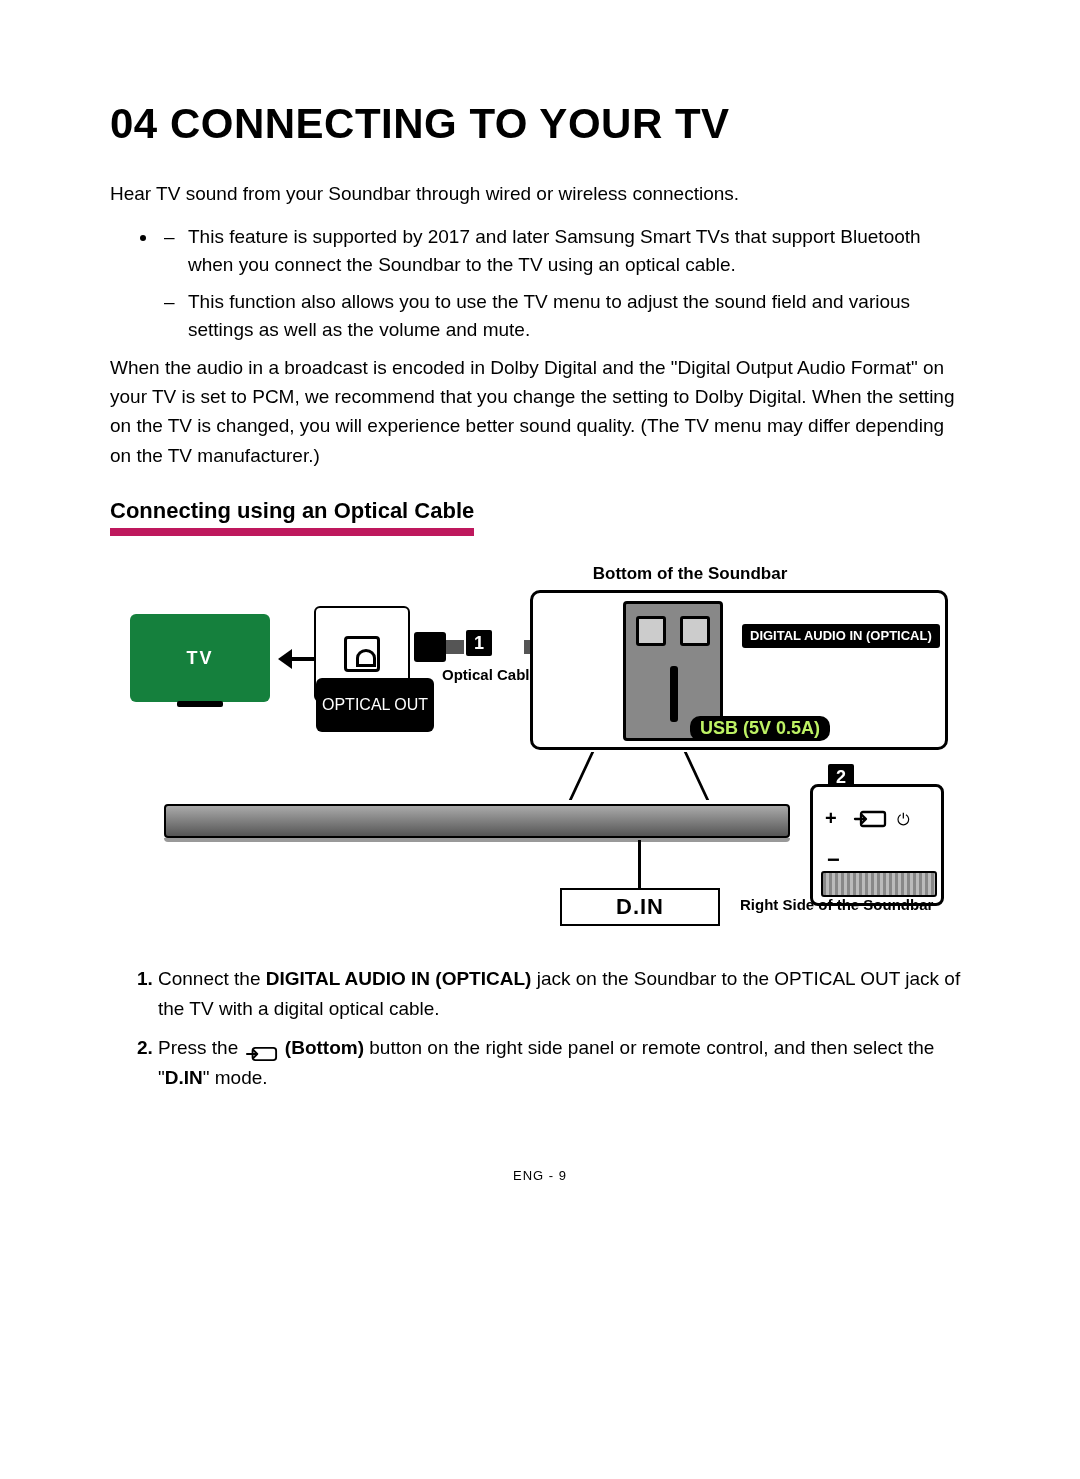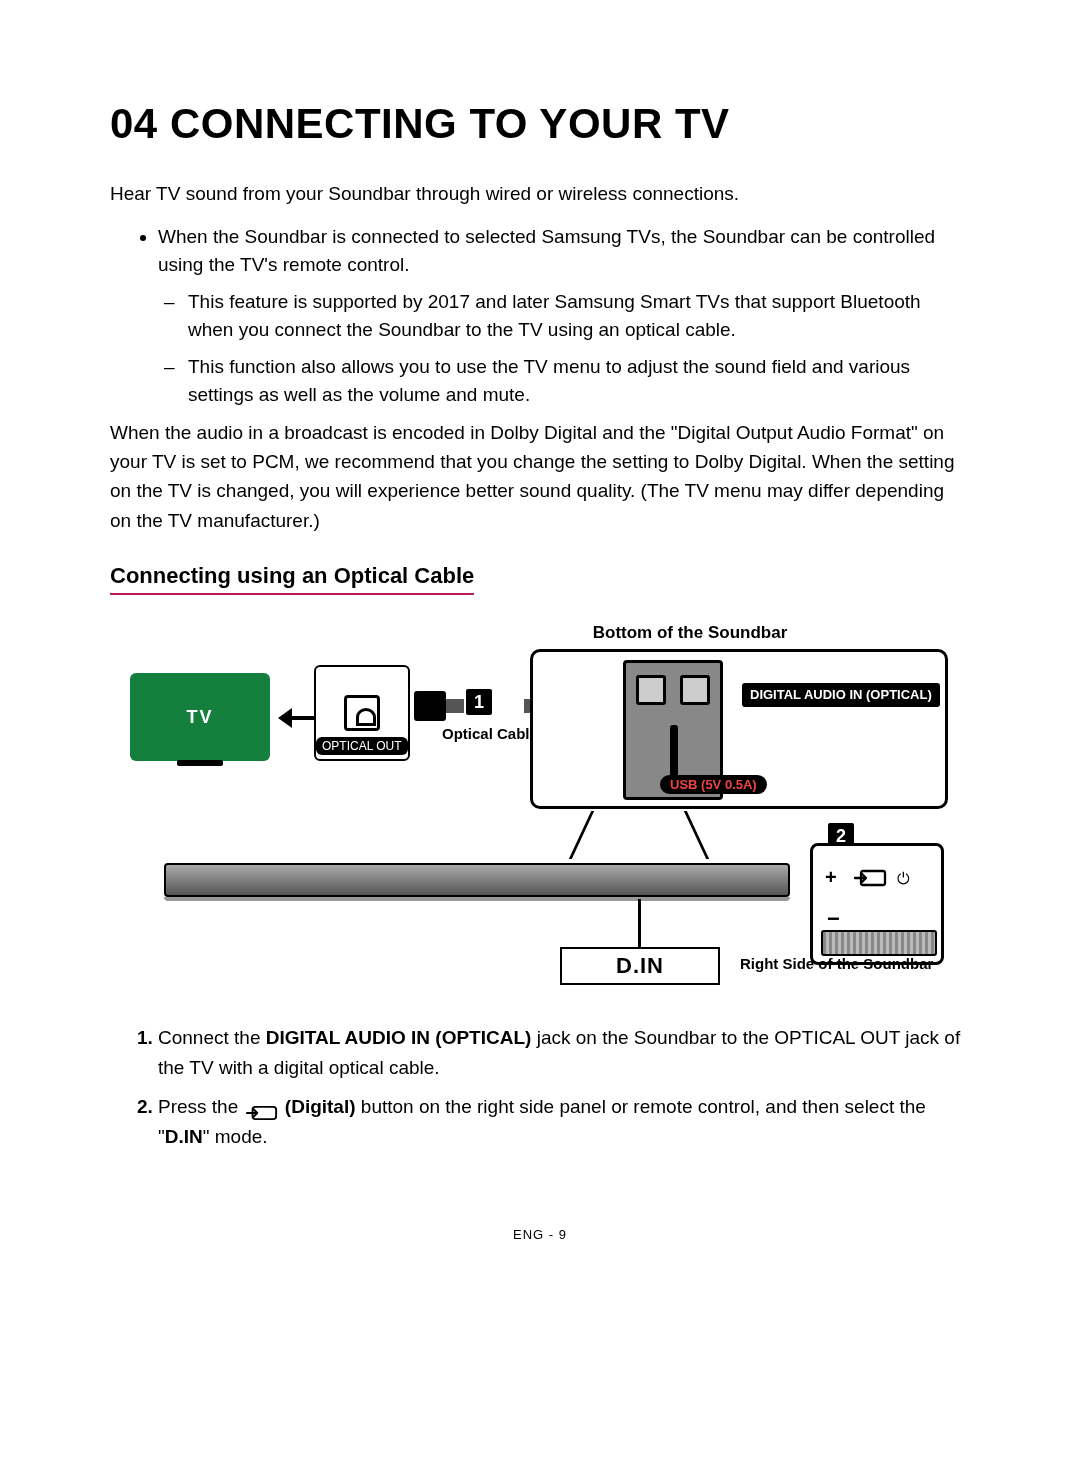--- a/index.html
+++ b/index.html
@@ -7,38 +7,38 @@
   .page { padding: 100px 110px 40px 110px; }
   h1.section-title { font-size: 42px; font-weight: 700; letter-spacing: 0.5px; margin-bottom: 32px; }
   p.intro { font-size: 19px; line-height: 1.5; margin-bottom: 14px; }
   ul.main-list { list-style: disc; padding-left: 48px; font-size: 19px; line-height: 1.5; }
   ul.main-list > li { margin-bottom: 8px; }
   ul.sub-list { list-style: none; padding-left: 30px; margin-top: 8px; }
   ul.sub-list > li { position: relative; margin-bottom: 8px; }
   ul.sub-list > li::before { content: "–"; position: absolute; left: -24px; }
   h2.method { font-size: 30px; font-weight: 700; margin-top: 40px; margin-bottom: 20px; }
   p.body { font-size: 19px; line-height: 1.55; margin-bottom: 28px; }
-  h3.sub { font-size: 22px; font-weight: 700; border-bottom: 2px solid #be185d; display: inline-block; padding-bottom: 4px; margin-bottom: 28px; }
+  h3.sub { font-size: 22px; font-weight: 700; border-bottom: 8px solid #be185d; display: inline-block; padding-bottom: 4px; margin-bottom: 28px; }
 
   
   .diagram-wrap { width: 100%; margin-bottom: 30px; }
   .top-label { text-align: center; font-weight: 700; font-size: 17px; margin-left: 300px; margin-bottom: 10px; }
   .diagram { position: relative; width: 100%; height: 340px; }
 
   
   .tv-body { position: absolute; left: 20px; top: 20px; width: 140px; height: 88px; background: #15803d; border-radius: 6px; color: #fff; display: flex; align-items: center; justify-content: center; font-weight: 700; font-size: 18px; letter-spacing: 2px; }
   .tv-base { position: absolute; left: 67px; top: 107px; width: 46px; height: 6px; background: #000; border-radius: 2px; }
 
   .arrow-left { position: absolute; left: 168px; top: 53px; width: 36px; height: 24px; }
   .arrow-left::before { content: ""; position: absolute; left: 12px; top: 10px; width: 24px; height: 4px; background: #000; }
   .arrow-left::after { content: ""; position: absolute; left: 0; top: 2px; width: 0; height: 0; border-top: 10px solid transparent; border-bottom: 10px solid transparent; border-right: 14px solid #000; }
 
   
   .connector-box { position: absolute; left: 204px; top: 12px; width: 96px; height: 96px; border: 2px solid #000; border-radius: 6px; background: #fff; display: flex; align-items: center; justify-content: center; }
-  .optlabel { position: absolute; font-size: 12px; color: #fff; background: #000; padding: 2px 6px; border-radius: 6px; left: 206px; top: 84px; }
+  .optlabel { position: absolute; font-size: 16px; color: #fff; background: #000; padding: 18px 6px; border-radius: 6px; left: 206px; top: 84px; }
   .small-port { width: 36px; height: 36px; border: 3px solid #000; border-radius: 4px; position: relative; }
   .small-port::after { content: ""; position: absolute; left: 9px; top: 10px; width: 14px; height: 12px; border: 3px solid #000; border-top-left-radius: 50%; border-top-right-radius: 50%; }
 
   .plug-left { position: absolute; left: 304px; top: 38px; width: 32px; height: 30px; background: #000; border-radius: 3px; }
   .plug-left::before { content: ""; position: absolute; right: -18px; top: 8px; width: 18px; height: 14px; background: #555; }
 
   .num-badge { position: absolute; width: 26px; height: 26px; background: #000; color: #fff; font-weight: 700; font-size: 18px; display: flex; align-items: center; justify-content: center; border-radius: 2px; }
   .num1 { left: 356px; top: 36px; }
   .optical-cable-text { position: absolute; left: 332px; top: 72px; font-weight: 700; font-size: 15px; }
 
@@ -48,21 +48,21 @@
   .arrow-right::before { content: ""; position: absolute; left: 0; top: 0; width: 22px; height: 4px; background: #000; }
   .arrow-right::after { content: ""; position: absolute; left: 20px; top: -8px; width: 0; height: 0; border-top: 10px solid transparent; border-bottom: 10px solid transparent; border-left: 14px solid #000; }
 
   
   .sb-box { position: absolute; left: 420px; top: -4px; width: 418px; height: 160px; border: 3px solid #000; border-radius: 10px; background: #fff; }
   .sb-inner { position: absolute; left: 90px; top: 8px; width: 100px; height: 140px; border: 3px solid #000; border-radius: 4px; background: #888; }
   .sb-inner .port1 { position: absolute; left: 10px; top: 12px; width: 30px; height: 30px; border: 3px solid #000; border-radius: 3px; background: #ccc; }
   .sb-inner .port2 { position: absolute; left: 54px; top: 12px; width: 30px; height: 30px; border: 3px solid #000; border-radius: 3px; background: #ccc; }
   .sb-inner .slot { position: absolute; left: 44px; top: 62px; width: 8px; height: 56px; background: #000; border-radius: 3px; }
   .dig-label { position: absolute; left: 632px; top: 30px; background: #000; color: #fff; font-size: 13px; font-weight: 700; padding: 4px 8px; border-radius: 3px; line-height: 1.2; }
-  .usb-label { position: absolute; left: 550px; top: 122px; background: #000; color: #ef4444; font-size: 13px; font-weight: 700; padding: 2px 10px; border-radius: 10px; }
+  .usb-label { position: absolute; left: 580px; top: 122px; background: #000; color: #bef264; font-size: 18px; font-weight: 700; padding: 2px 10px; border-radius: 10px; }
   .vline { position: absolute; left: 470px; top: 158px; width: 3px; height: 48px; background: #000; transform: skewX(-25deg); }
   .vline2 { position: absolute; left: 585px; top: 158px; width: 3px; height: 48px; background: #000; transform: skewX(25deg); }
 
   
   .side-box { position: absolute; left: 700px; top: 190px; width: 134px; height: 122px; border: 3px solid #000; border-radius: 8px; background: #fff; }
   .num2 { left: 718px; top: 170px; }
   .side-plus { position: absolute; left: 12px; top: 20px; font-weight: 900; font-size: 20px; }
   .side-minus { position: absolute; left: 14px; top: 60px; font-weight: 900; font-size: 22px; }
   .side-source-icon { position: absolute; left: 40px; top: 22px; width: 34px; height: 20px; }
   .side-source-icon svg { width: 34px; height: 20px; }
@@ -92,21 +92,20 @@
 </head>
 <body>
 
 <div class="page">
   <h1 class="section-title">04  CONNECTING TO YOUR TV</h1>
 
   <p class="intro">Hear TV sound from your Soundbar through wired or wireless connections.</p>
 
   <ul class="main-list">
     <li>
-      <span>When the Soundbar is connected to selected Samsung TVs, the Soundbar can be controlled using the TV's remote control.</span>
       <ul class="sub-list">
         <li>This feature is supported by 2017 and later Samsung Smart TVs that support Bluetooth when you connect the Soundbar to the TV using an optical cable.</li>
         <li>This function also allows you to use the TV menu to adjust the sound field and various settings as well as the volume and mute.</li>
       </ul>
     </li>
   </ul>
 
   <p class="body">When the audio in a broadcast is encoded in Dolby Digital and the "Digital Output Audio Format" on your TV is set to PCM, we recommend that you change the setting to Dolby Digital. When the setting on the TV is changed, you will experience better sound quality. (The TV menu may differ depending on the TV manufacturer.)</p>
   <h3 class="sub">Connecting using an Optical Cable</h3>
 
@@ -164,18 +163,18 @@
   </div>
 
   <ol class="steps">
     <li>
       <span>Connect the </span><span class="b">DIGITAL AUDIO IN (OPTICAL)</span><span> jack on the Soundbar to the OPTICAL OUT jack of the TV with a digital optical cable.</span>
     </li>
     <li>
       <span>Press the </span><span class="inline-source-icon"><svg viewBox="0 0 34 16">
             <rect x="7" y="1.5" width="25" height="13" rx="3" fill="none" stroke="#000" stroke-width="2"></rect>
             <path d="M1 8 L11 8 M8 4 L12 8 L8 12" fill="none" stroke="#000" stroke-width="2" stroke-linecap="round" stroke-linejoin="round"></path>
-          </svg></span> <span class="b">(Digital)</span><span> button on the right side panel or remote control, and then select the "</span><span class="b">D.IN</span><span>" mode.</span>
+          </svg></span> <span class="b">(Bottom)</span><span> button on the right side panel or remote control, and then select the "</span><span class="b">D.IN</span><span>" mode.</span>
     </li>
   </ol>
 
   <div class="footer">ENG - 9</div>
 </div>
 
 </body></html>

